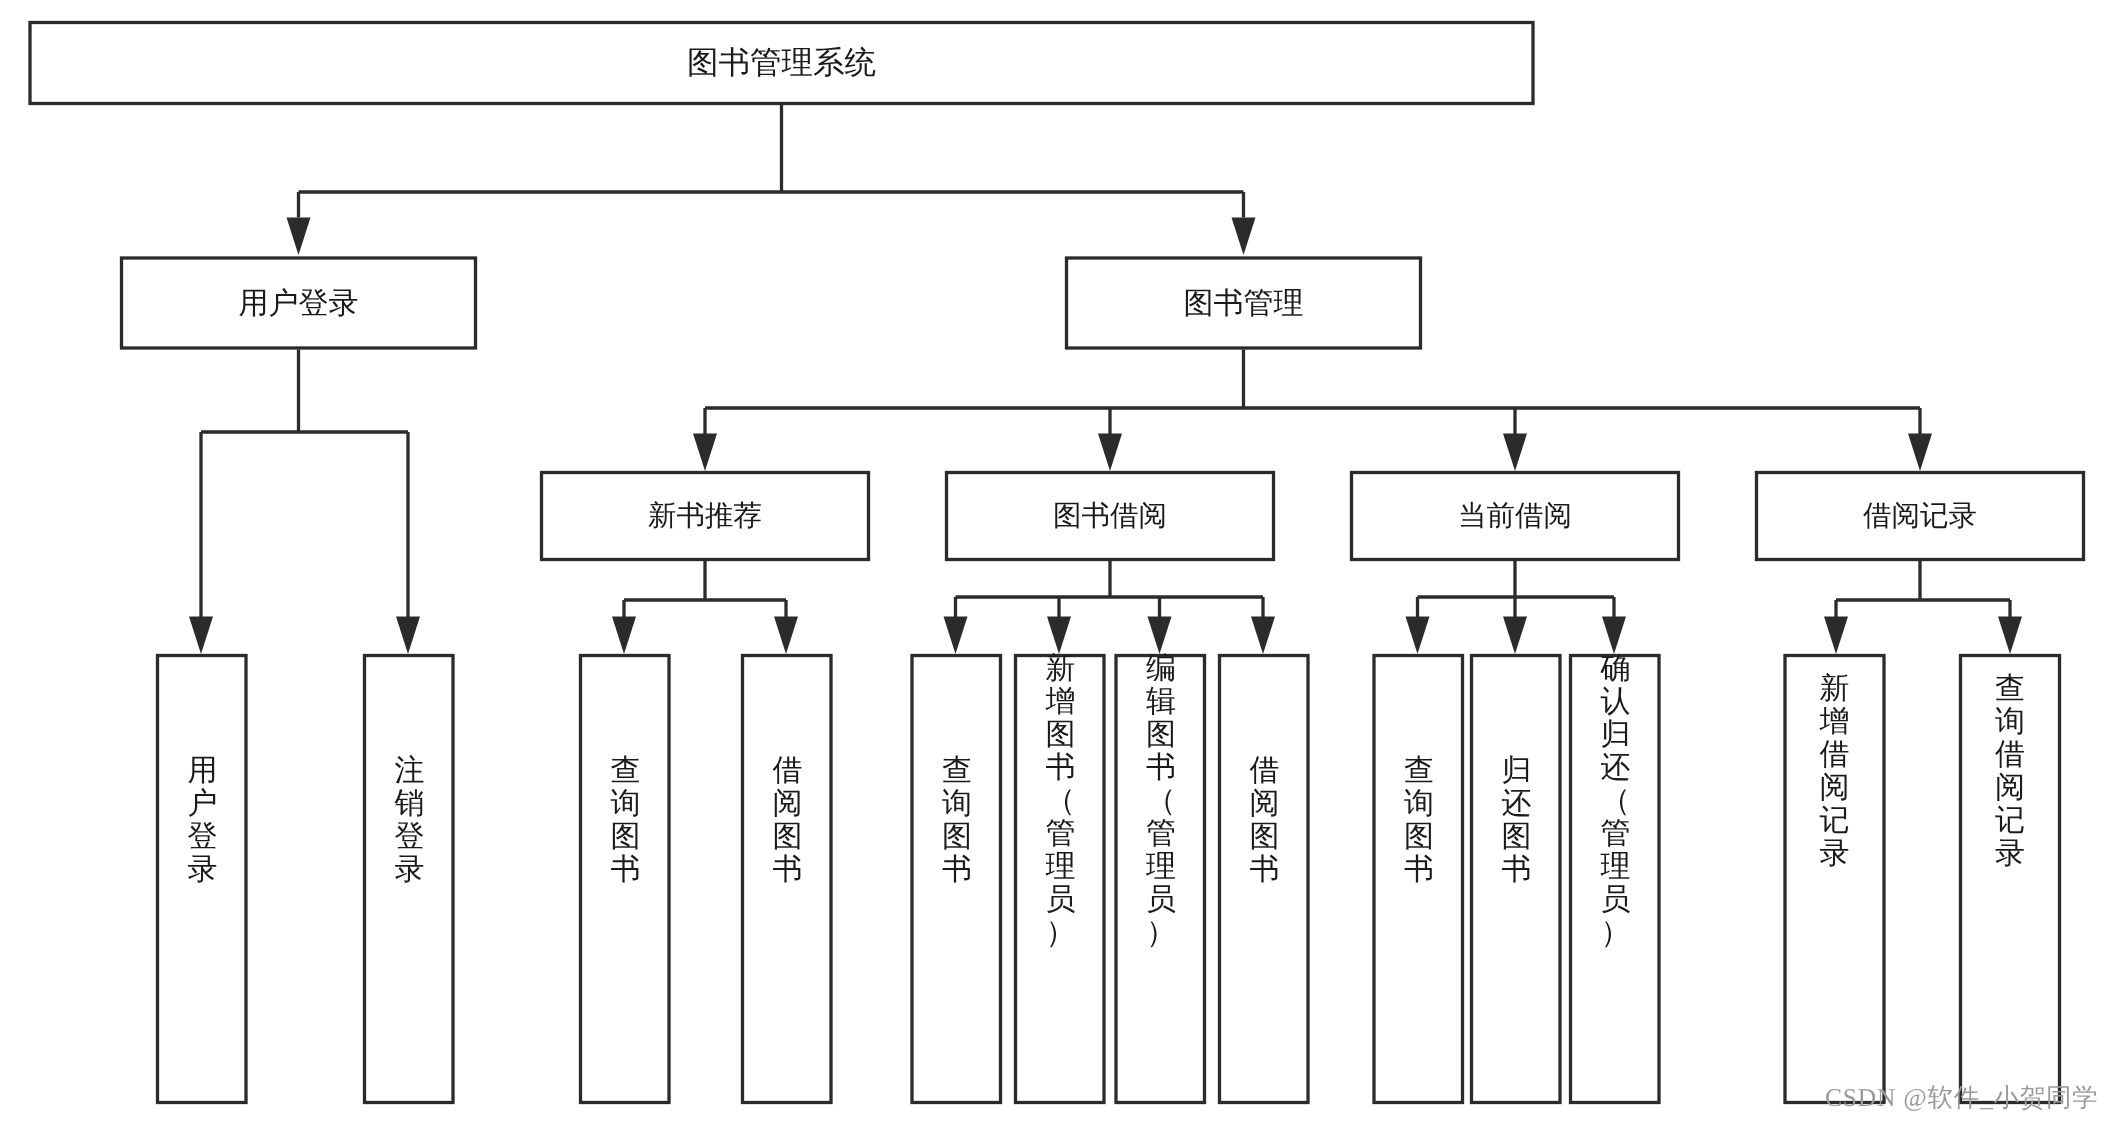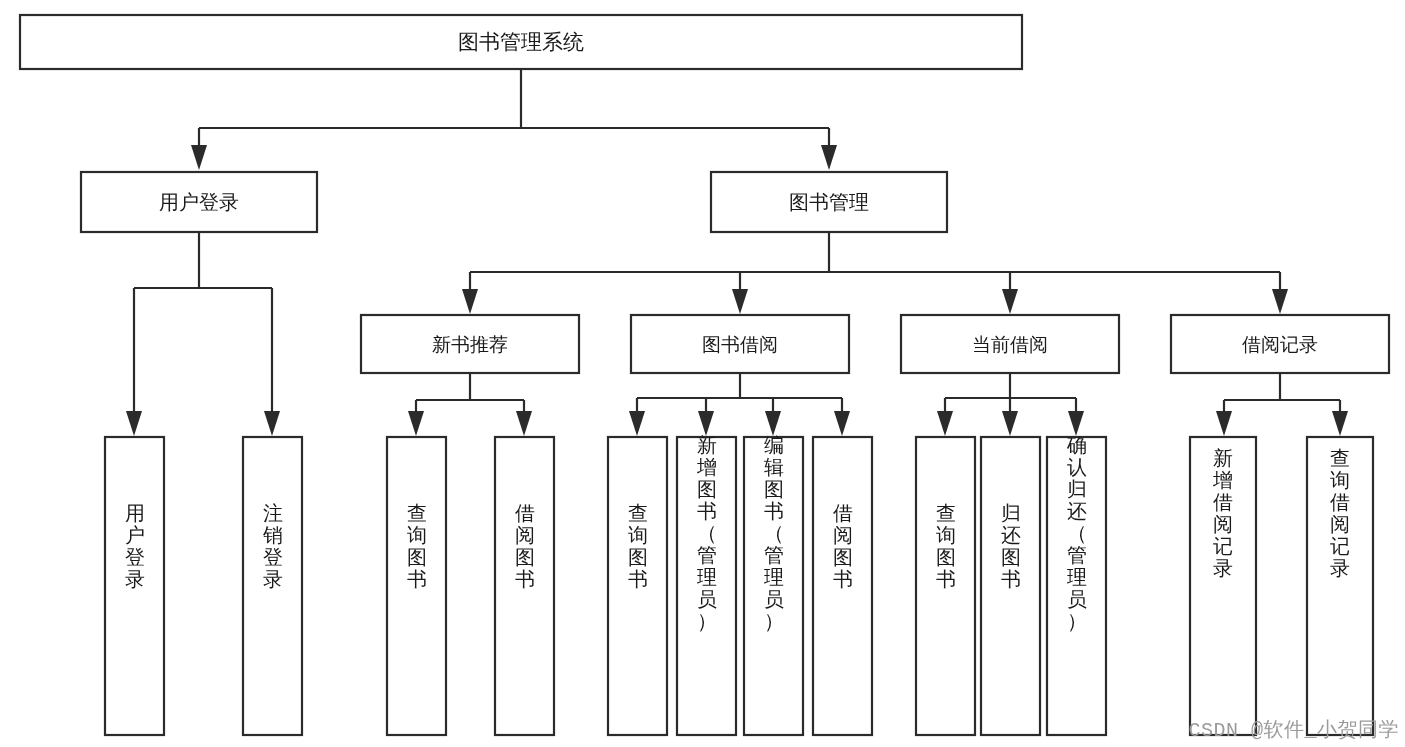--- a/index.html
+++ b/index.html
@@ -53,22 +53,22 @@
     fill: none;
   }
   .arrow-head {
     fill: #2b2b2b;
     stroke: none;
   }
   .watermark {
     position: absolute;
     right: 6px;
     bottom: 4px;
-    font-family: Liberation Mono, monospace;
-    font-size: 20px;
+    font-family: Liberation Serif, serif;
+    font-size: 17px;
     color: #9a9a9a;
     white-space: nowrap;
     letter-spacing: 0.5px;
   }
 </style>
 </head>
 <body>
 
 <div id="diagram-root">
 

